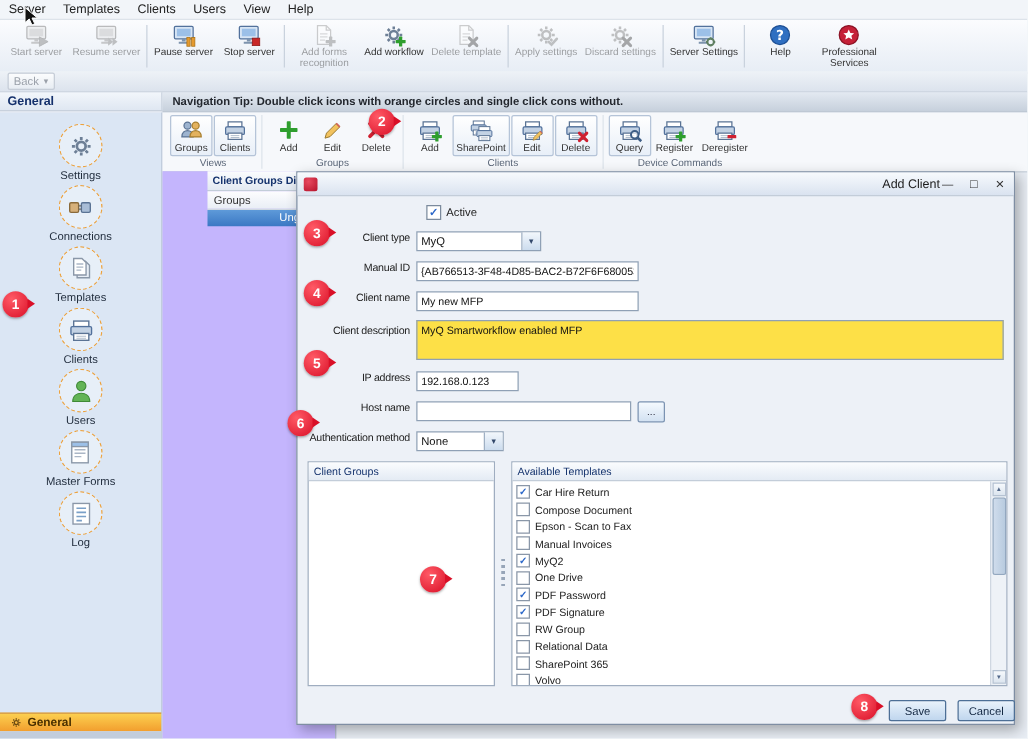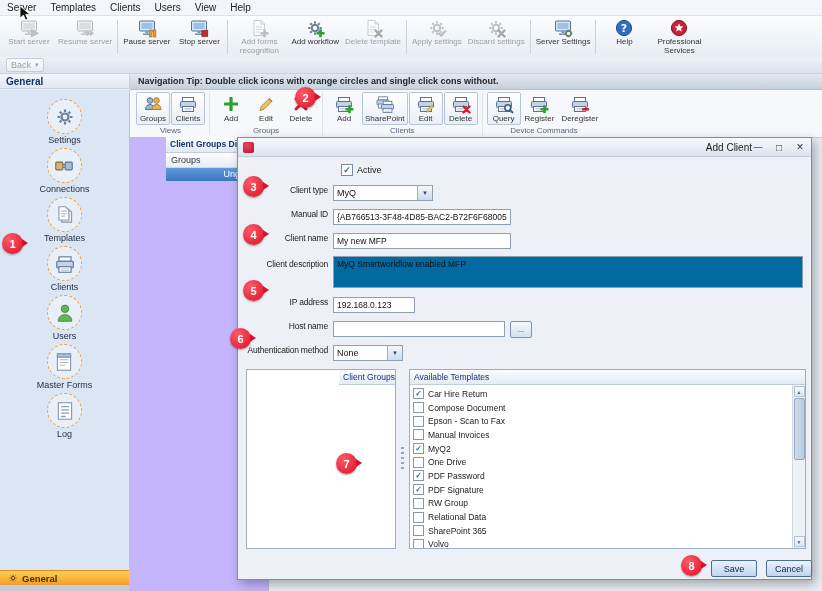--- a/index.html
+++ b/index.html
@@ -61,25 +61,25 @@
   .cbx{width:10px;height:10px;background:#fff;border:1px solid #7b8a9d;display:flex;align-items:center;justify-content:center;font-size:9px;font-weight:bold;color:#2a66c8;line-height:1;}
   .f-row{position:absolute;left:0;display:flex;align-items:flex-start;}
   .f-row.top-align{align-items:flex-start;}
   .f-label{width:90px;text-align:right;padding-right:5px;color:#222;font-size:8.5px;letter-spacing:-0.2px;white-space:nowrap;}
   .top-align .f-label{padding-top:3px;}
   .tb-input{height:14px;border:1px solid #8fa0b5;font-size:8.5px;padding:0 3px;font-family:"Liberation Sans",sans-serif;background:#fff;color:#111;box-sizing:content-box;}
   .dd{height:16px;background:#fff;border:1px solid #8fa0b5;display:flex;align-items:center;box-sizing:border-box;}
   .dd-val{flex:1;padding-left:3px;font-size:9px;color:#111;}
   .dd-arrow{width:14px;height:100%;background:linear-gradient(#f2f7fc,#ccdcee);border-left:1px solid #9fb0c4;display:flex;align-items:center;justify-content:center;color:#33486b;}
   .dd-arrow::after{content:"▾";font-size:7px;}
-  .desc-area{width:462px;height:26px;resize:none;border:1px solid #8fa0b5;font:8.5px "Liberation Sans",sans-serif;padding:2px 3px;color:#111;background:#0369a1;}
+  .desc-area{width:462px;height:26px;resize:none;border:1px solid #8fa0b5;font:8.5px "Liberation Sans",sans-serif;padding:2px 3px;color:#111;background:#fde047;}
   .mini-btn{width:20px;height:15px;margin-left:5px;font-size:8px;border:1px solid #7b93b2;border-radius:2px;background:linear-gradient(#f4f9fe,#d3e2f2);display:flex;align-items:center;justify-content:center;color:#223;}
   .sub-panel{position:absolute;top:213px;height:180px;border:1px solid #9fadc0;background:#fff;display:flex;flex-direction:column;box-sizing:border-box;}
   .sp-head{height:14px;background:linear-gradient(#fafcfe,#e4ebf4);border-bottom:1px solid #c3cdd9;font-size:8.5px;color:#16346e;line-height:14px;padding-left:4px;}
-  .panel-groups{left:8px;width:150px;align-items:flex-end;}
+  .panel-groups{left:8px;width:150px;}
   .panel-templates{left:171px;width:397px;}
   .sp-body{flex:1;display:flex;overflow:hidden;}
   .tpl-list{flex:1;padding:2px 0 0 3px;}
   .tpl-item{height:13.7px;display:flex;align-items:center;gap:4px;font-size:8.5px;color:#222;}
   .tpl-cbx{width:9px;height:9px;background:#fff;border:1px solid #8a97a8;display:flex;align-items:center;justify-content:center;font-size:8px;font-weight:bold;color:#2a66c8;line-height:1;flex:none;}
   .tpl-scroll{width:13px;border-left:1px solid #cfd7e1;background:#eef2f7;display:flex;flex-direction:column;align-items:center;padding:1px 0;box-sizing:border-box;}
   .sb-btn{width:11px;height:11px;background:linear-gradient(#f6f9fc,#dce5ef);border:1px solid #b5c2d2;display:flex;align-items:center;justify-content:center;color:#52688a;box-sizing:border-box;}
   .sb-up::after{content:"▲";font-size:5px;}
   .sb-down::after{content:"▼";font-size:5px;}
   .sb-track{flex:1;display:flex;flex-direction:column;width:11px;}

